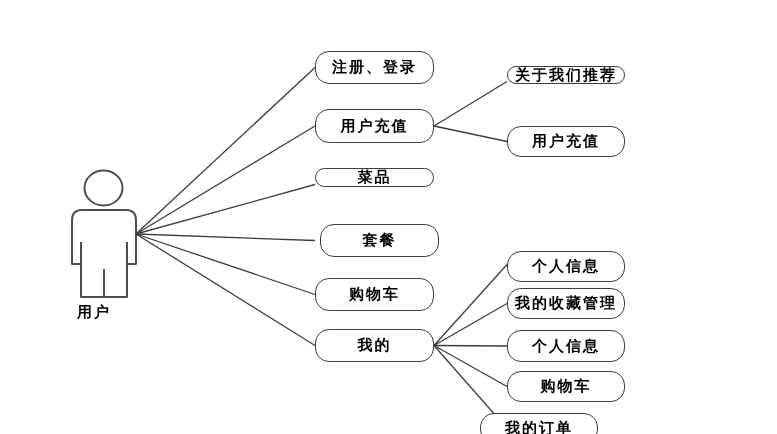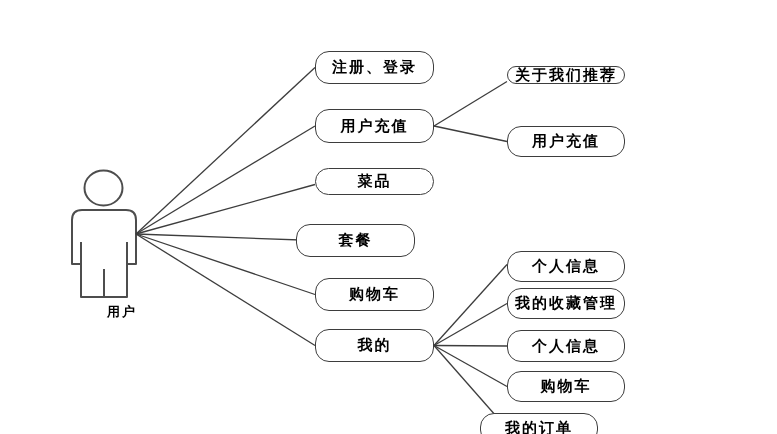--- a/index.html
+++ b/index.html
@@ -10,22 +10,22 @@
   }
   svg.layer { position:absolute; left:0; top:0; width:777px; height:434px; }
   .usecase-box {
     position:absolute; box-sizing:border-box;
     border:1.6px solid var(--stroke); border-radius:14px; background:var(--bg);
     display:flex; align-items:center; justify-content:center;
     font-size:15px; font-weight:bold; color:var(--text); letter-spacing:2px;
     white-space:nowrap;
   }
   .actor-label {
-    position:absolute; left:77px; top:287px; width:60px; text-align:right;
-    font-size:13px; font-weight:bold; color:var(--text); letter-spacing:2px;
+    position:absolute; left:77px; top:287px; width:60px; text-align:left;
+    font-size:15px; font-weight:bold; color:var(--text); letter-spacing:2px;
   }
 </style>
 </head>
 <body>
 
 <div class="canvas">
 
   <svg class="layer" id="edges-layer">
 
     <g id="actor-figure" fill="none" stroke="#4d4d4d" stroke-width="2" stroke-linejoin="round">
@@ -52,24 +52,24 @@
       </g>
   </svg>
 
   <div id="nodes-layer">
       <div class="usecase-box" style="left: 315px; top: 35px; width: 119px; height: 33px;">
         <span>注册、登录</span>
       </div>
       <div class="usecase-box" style="left: 315px; top: 93px; width: 119px; height: 34px;">
         <span>用户充值</span>
       </div>
-      <div class="usecase-box" style="left: 315px; top: 152px; width: 119px; height: 27px;">
+      <div class="usecase-box" style="left: 315px; top: 152px; width: 119px; height: 19px;">
         <span>菜品</span>
       </div>
-      <div class="usecase-box" style="left: 296px; top: 208px; width: 119px; height: 33px;">
+      <div class="usecase-box" style="left: 320px; top: 208px; width: 119px; height: 33px;">
         <span>套餐</span>
       </div>
       <div class="usecase-box" style="left: 315px; top: 262px; width: 119px; height: 33px;">
         <span>购物车</span>
       </div>
       <div class="usecase-box" style="left: 315px; top: 313px; width: 119px; height: 33px;">
         <span>我的</span>
       </div>
       <div class="usecase-box" style="left: 507px; top: 50px; width: 118px; height: 18px;">
         <span>关于我们推荐</span>

